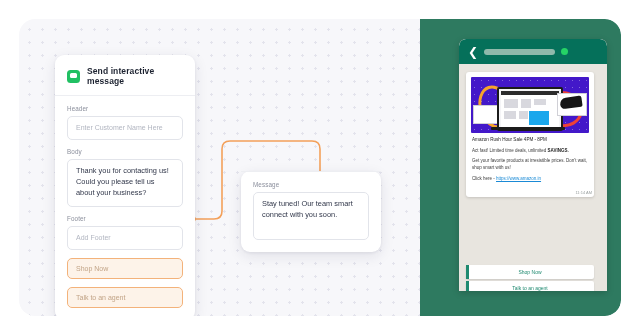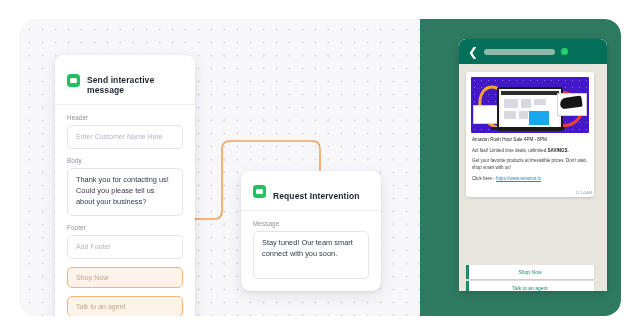--- a/index.html
+++ b/index.html
@@ -95,21 +95,21 @@
     width:13px;height:13px;border-radius:3.5px;background:#21c063;
     position:relative;flex:0 0 auto;
   }
   .node-ico::after{
     content:"";position:absolute;left:3px;top:3.5px;width:7px;height:5px;
     background:#fff;border-radius:1.5px;
   }
   .node-ico::before{
     content:"";position:absolute;left:5.5px;top:8px;width:2px;height:2.5px;background:#21c063;
   }
-  .node-title{font-size:8.5px;font-weight:700;color:#1c2230;letter-spacing:.1px;margin-top:9px;}
+  .node-title{font-size:8.5px;font-weight:700;color:#1c2230;letter-spacing:.1px;}
   .node-sep{height:1px;background:#edeef2;margin:0 0 0 0;}
   .node-body{padding:9px 12px 12px 12px;}
   .fld-label{font-size:6.3px;color:#8b8f9c;margin-bottom:4px;letter-spacing:.1px;}
   .fld{
     border:1px solid #e2e4ea;border-radius:5px;background:#fff;
     font-size:7px;color:#b2b6c1;padding:6px 8px;line-height:1.45;
   }
   .fld.filled{color:#31374a;font-size:7.4px;}
   .fld.multi{min-height:34px;}
   .gap{height:8px;}
@@ -152,24 +152,20 @@
         <div class="gap"></div>
         <div class="fld-label">Footer</div>
         <div class="fld">Add Footer</div>
 
         <div class="opt-btn">Shop Now</div>
         <div class="opt-btn">Talk to an agent</div>
       </div>
     </div>
 
     <div class="node" style="left:222px;top:152px;width:140px;">
-      <div class="node-head">
-        <span class="node-ico"></span>
-        <span class="node-title">Request Intervention</span>
-      </div>
       <div class="node-sep"></div>
       <div class="node-body">
         <div class="fld-label">Message</div>
         <div class="fld filled multi">Stay tuned! Our team smart connect with you soon.</div>
       </div>
     </div>
 
     <div class="green-panel">
       <div class="phone">
 

